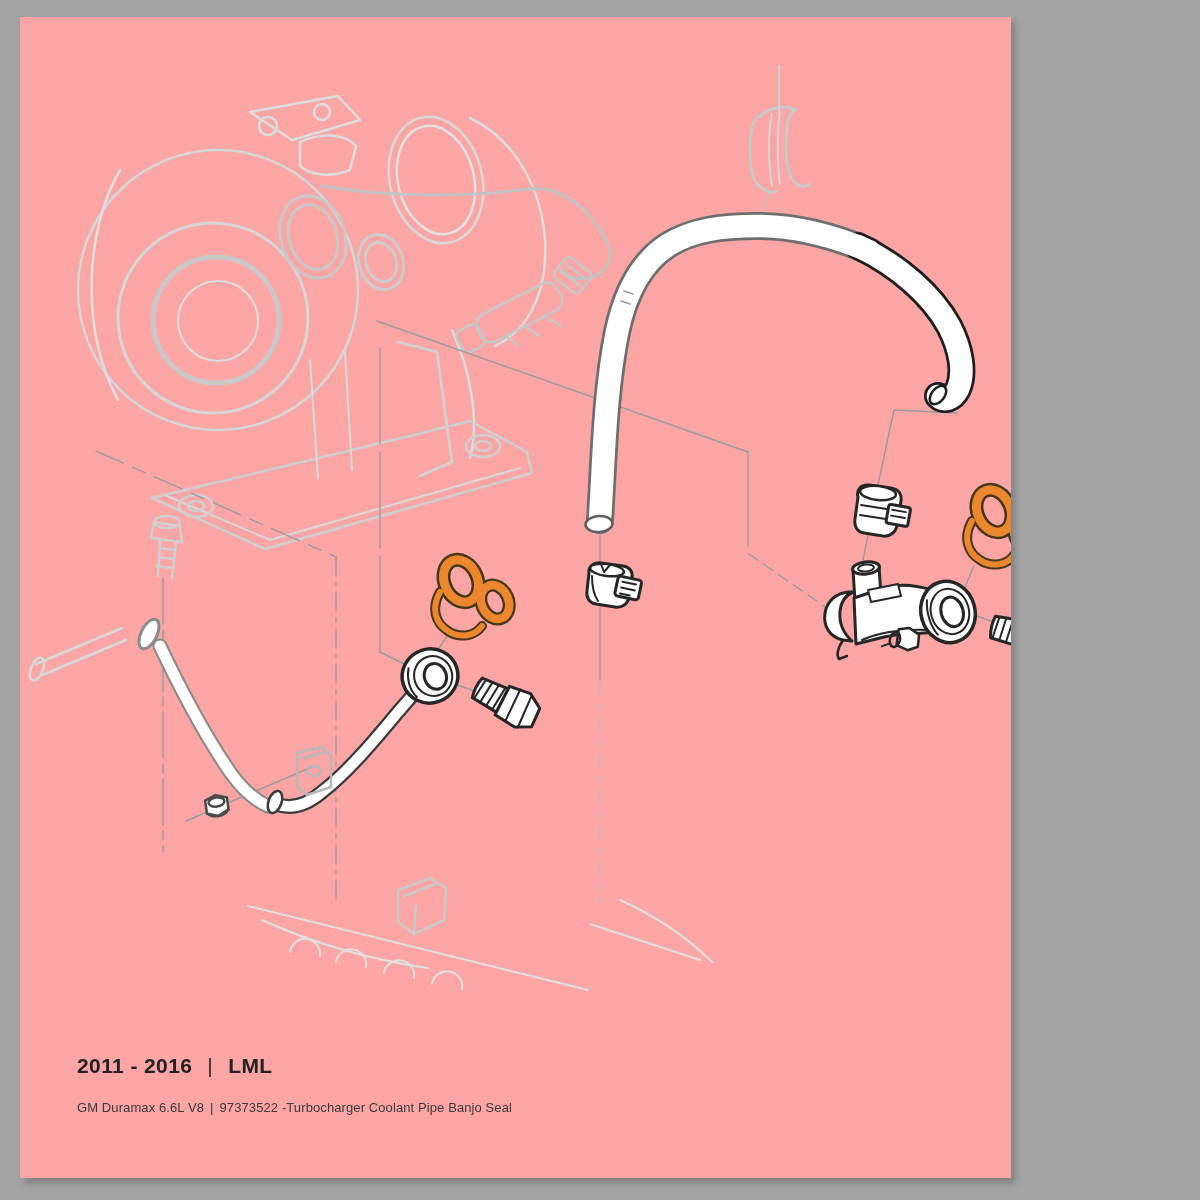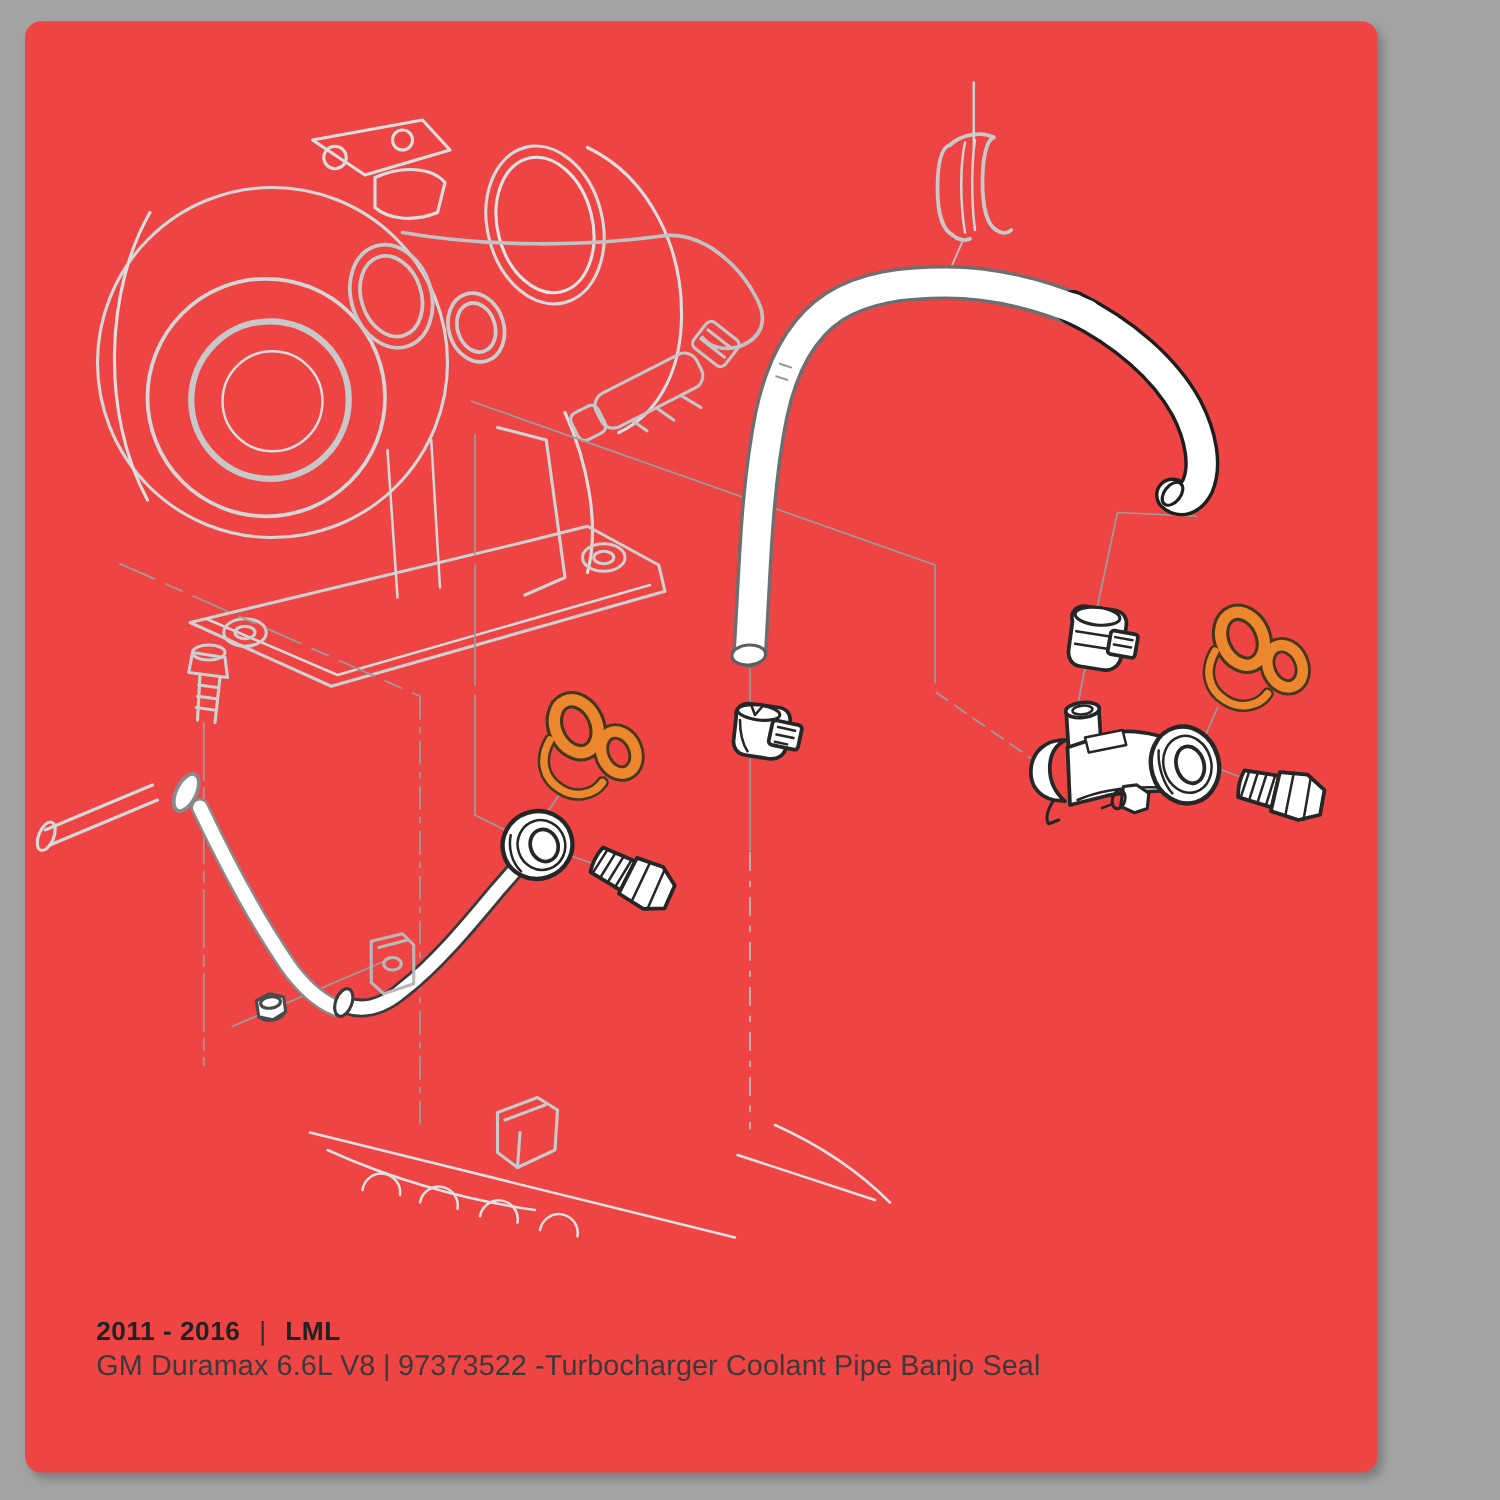--- a/index.html
+++ b/index.html
@@ -1,25 +1,25 @@
 <!DOCTYPE html>
 <html><head>
 <meta charset="utf-8">
 <style>
   html,body{margin:0;padding:0;width:1200px;height:1200px;overflow:hidden;
     font-family:"Liberation Sans", sans-serif;}
   body{background:#a3a3a3;}
-  .card{position:absolute;left:20px;top:17px;width:1082px;height:1161px;
-    background:#ef4444;border-radius:13px;overflow:hidden;
+  .card{position:absolute;left:20px;top:17px;width:991px;height:1161px;
+    background:#fca5a5;border-radius:1px;overflow:hidden;
     box-shadow:4px 5px 7px rgba(0,0,0,0.22);}
   .diagram-svg{position:absolute;left:0;top:0;}
   .footer{position:absolute;left:57px;top:1038px;}
   .footer-line1{font-size:21px;font-weight:bold;color:#222;letter-spacing:0.4px;line-height:22px;}
   .footer-line1 .divider{display:inline-block;margin:0 15px;font-weight:normal;color:#2a2a2a;}
-  .footer-line2{margin-top:4px;font-size:23px;color:#3a3a3a;letter-spacing:0.1px;line-height:22px;}
+  .footer-line2{margin-top:20px;font-size:13px;color:#3a3a3a;letter-spacing:0.1px;line-height:22px;}
   .footer-line2 .divider{display:inline-block;margin:0 6px;color:#3a3a3a;}
 </style>
 </head>
 <body>
 
 <div class="card">
 
   <svg class="diagram-svg" width="1158" height="1161" viewBox="20 17 1158 1161" fill="none" stroke-linecap="round" stroke-linejoin="round">
 
     <g stroke="#d6d6d6" stroke-width="2.5">

